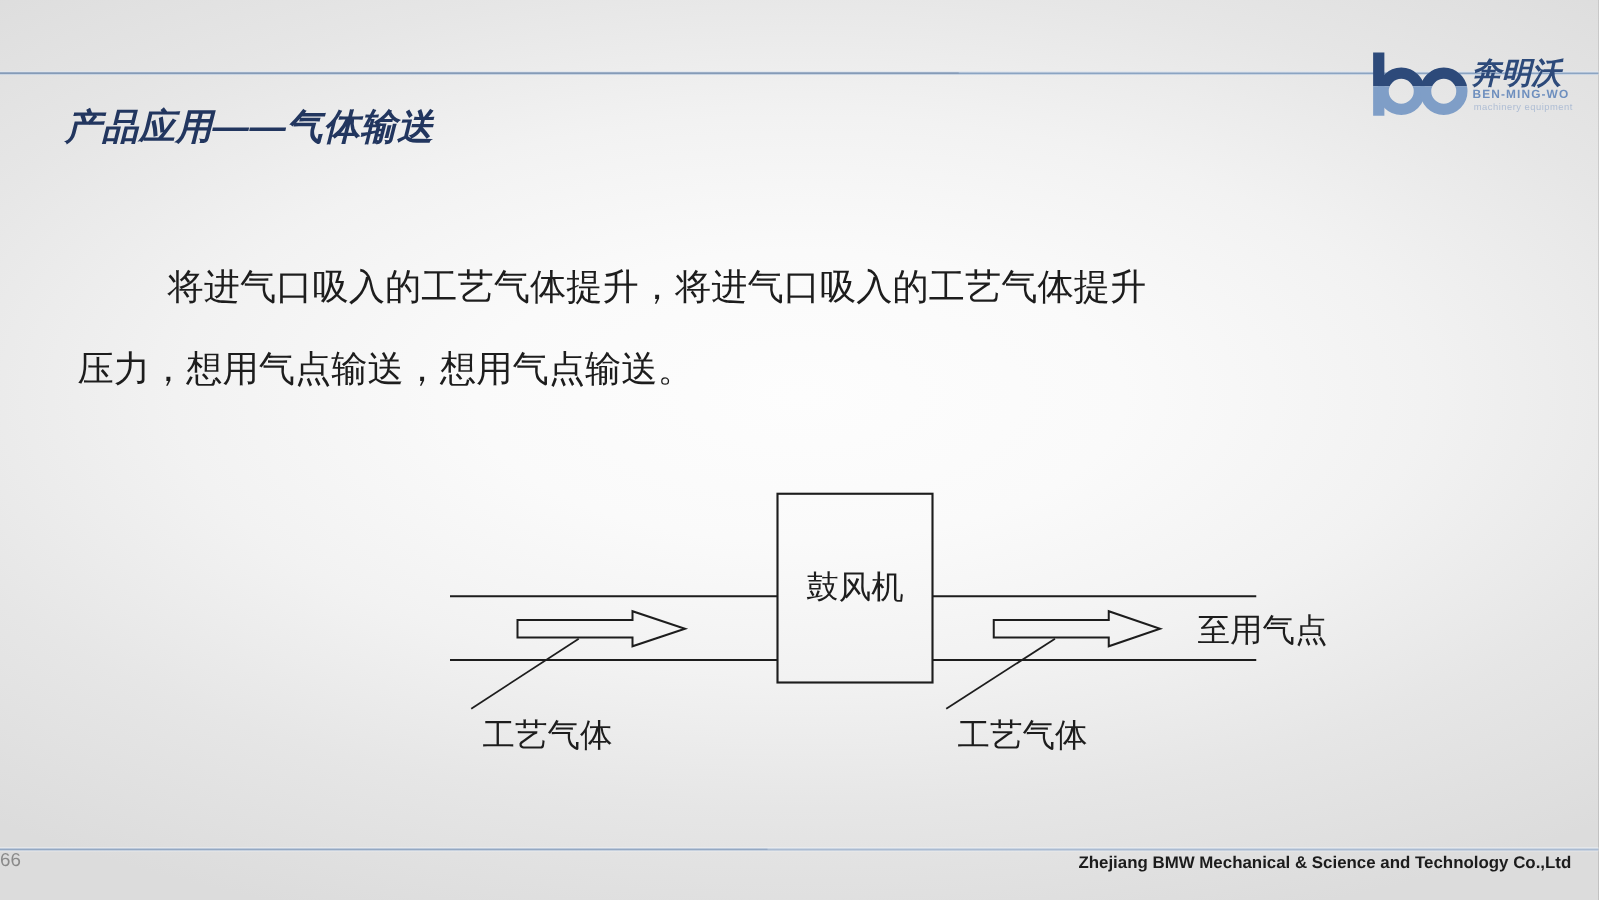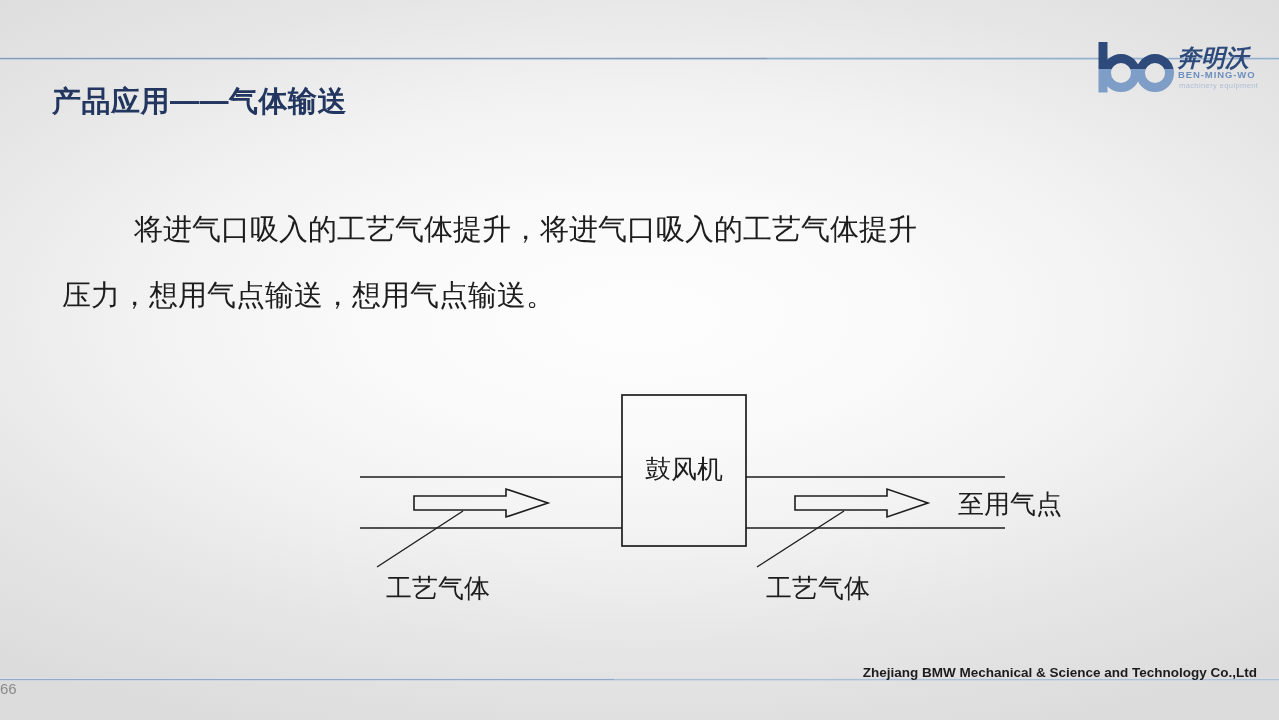--- a/index.html
+++ b/index.html
@@ -51,20 +51,21 @@
     margin-top: 40px;
   }
 
   
   .title {
     position: absolute;
     left: 52px;
     top: 82px;
     font-size: 29px;
     font-weight: bold;
+    font-style: italic;
     letter-spacing: 0.5px;
     color: #22365f;
     white-space: nowrap;
   }
 
   
   .body-text {
     position: absolute;
     left: 62px;
     top: 196px;
@@ -113,21 +114,21 @@
     left: 0;
     top: 680px;
     width: 1156px;
     text-align: left;
     font-size: 15px;
     color: #8a8a8a;
   }
   .footer-company {
     position: absolute;
     right: 22px;
-    top: 665px;
+    top: 682px;
     font-size: 13.5px;
     font-weight: bold;
     color: #1c1c1c;
     white-space: nowrap;
     margin-left: 24px;
   }
 </style>
 </head>
 <body>
 

